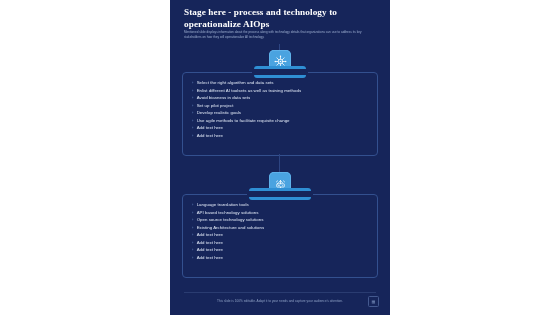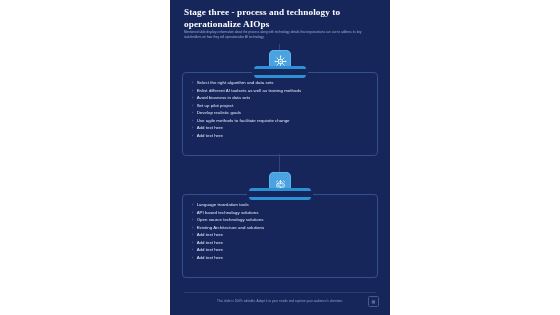--- a/index.html
+++ b/index.html
@@ -160,21 +160,21 @@
     font-size: 4px;
   }
 </style>
 </head>
 <body>
 
 <div id="page">
 
   <div id="slide">
 
-    <div class="title">Stage three - process and technology to operationalize AIOps</div>
+    <div class="title">Stage here - process and technology to operationalize AIOps</div>
     <div class="subtitle">Mentioned slide displays information about the process along with technology details that organizations can use to address its key stakeholders on how they will operationalize AI technology.</div>
 
     <div class="vline" style="left:109px; top:44px; height:6px;"></div>
 
     <div class="node-icon" style="left:99px; top:50px;">
       <span>
         <svg width="13" height="13" viewBox="0 0 24 24" fill="none" stroke="#ffffff" stroke-width="1.4" stroke-linecap="round" stroke-linejoin="round">
           <circle cx="12" cy="12" r="4.2"></circle>
           <circle cx="12" cy="12" r="1.5" fill="#ffffff" stroke="none"></circle>
           <line x1="12" y1="2.4" x2="12" y2="7.8"></line>

